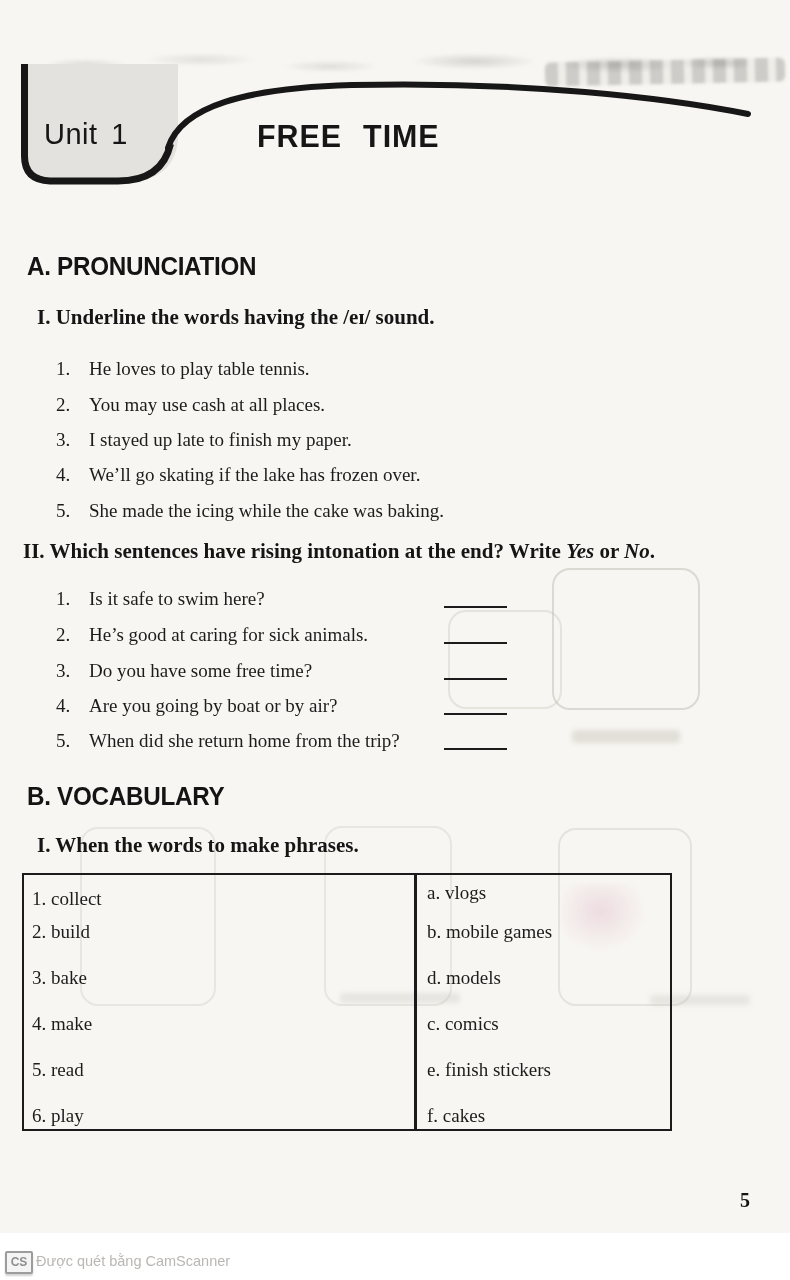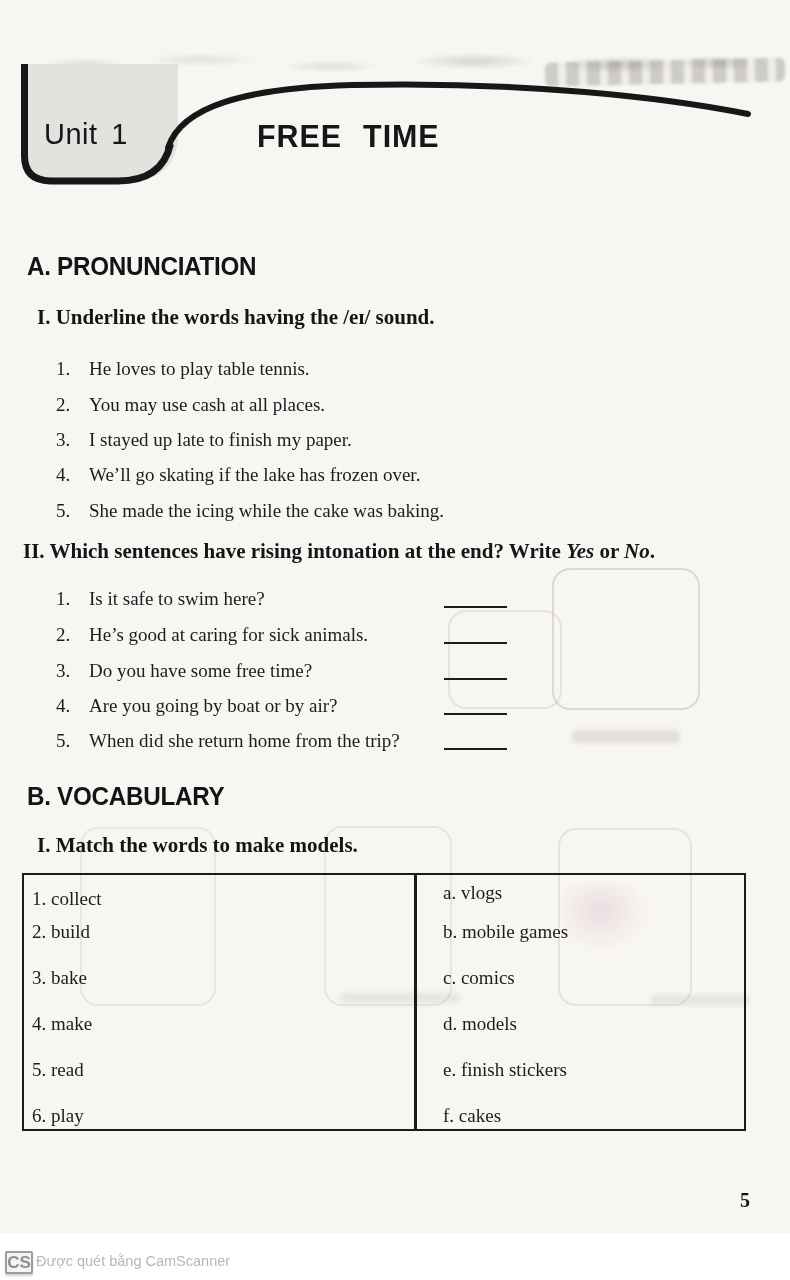--- a/index.html
+++ b/index.html
@@ -75,41 +75,41 @@
   
   .item{position:absolute;left:56px;font-size:19px;white-space:nowrap;color:#1c1c1c;}
   .item .num{display:inline-block;width:33px;}
   .blank{
     position:absolute;left:388px;top:18px;width:63px;height:0;
     border-bottom:2.2px solid #1c1c1c;
   }
 
   
   .match-table{
-    position:absolute;left:22px;top:873px;width:724px;height:258px;
+    position:absolute;left:22px;top:873px;width:650px;height:258px;
     border:2.5px solid #1b1b1b;box-sizing:border-box;background:transparent;
   }
   .t-divider{position:absolute;left:390px;top:0;bottom:0;width:2.5px;background:#1b1b1b;}
   .t-col{position:absolute;top:0;bottom:0;}
   .t-col.left{left:0;width:390px;}
   .t-col.right{left:393px;right:0;}
   .t-cell{height:46px;box-sizing:border-box;font-size:19px;color:#1c1c1c;white-space:nowrap;}
   .t-col.left .t-cell{padding-left:8px;}
   .t-col.left .t-cell:first-child{padding-top:13px;}
-  .t-col.right .t-cell{padding-left:10px;margin-left:16px;}
+  .t-col.right .t-cell{padding-left:10px;}
   .t-col.right .t-cell:first-child{padding-top:7px;}
 
   
   .page-num{position:absolute;left:740px;top:1189px;font-size:20px;font-weight:bold;color:#151515;}
   .footer-bar{position:absolute;left:0;top:1233px;width:790px;height:47px;background:#ffffff;}
   .cs-badge{
     position:absolute;left:5px;top:18px;width:24px;height:19px;
     border:2px solid #9c9c9c;border-radius:2px;background:#f4f4f4;
     color:#8f8f8f;font-family:"Liberation Sans", sans-serif;font-weight:bold;
-    font-size:17px;line-height:19px;text-align:center;
+    font-size:12px;line-height:19px;text-align:center;
     box-shadow:0 2px 2px rgba(0,0,0,.18);
   }
   .cs-text{
     position:absolute;left:36px;top:20px;
     font-family:"Liberation Sans", sans-serif;font-size:14.5px;color:#b9b7b4;
     white-space:nowrap;
   }
 </style>
 </head>
 <body>
@@ -174,37 +174,37 @@
     <span class="num">4.</span><span class="txt">Are you going by boat or by air?</span>
     <span class="blank"></span>
   </div>
   <div class="item" style="top:730px">
     <span class="num">5.</span><span class="txt">When did she return home from the trip?</span>
     <span class="blank"></span>
   </div>
 
   <h2 class="sec-heading" style="top:782px">B. VOCABULARY</h2>
 
-  <div class="instr" style="top:833px">I. Match the words to make models.</div>
+  <div class="instr" style="top:833px">I. When the words to make phrases.</div>
 
   <div class="match-table">
     <div class="t-divider"></div>
     <div class="t-col left">
       <div class="t-cell">1. collect</div>
       <div class="t-cell">2. build</div>
       <div class="t-cell">3. bake</div>
       <div class="t-cell">4. make</div>
       <div class="t-cell">5. read</div>
       <div class="t-cell">6. play</div>
     </div>
     <div class="t-col right">
       <div class="t-cell">a. vlogs</div>
       <div class="t-cell">b. mobile games</div>
+      <div class="t-cell">d. models</div>
       <div class="t-cell">c. comics</div>
-      <div class="t-cell">d. models</div>
       <div class="t-cell">e. finish stickers</div>
       <div class="t-cell">f. cakes</div>
     </div>
   </div>
 
   <div class="page-num">5</div>
 
   <div class="footer-bar">
     <span class="cs-badge">CS</span>
     <span class="cs-text">Được quét bằng CamScanner</span>

